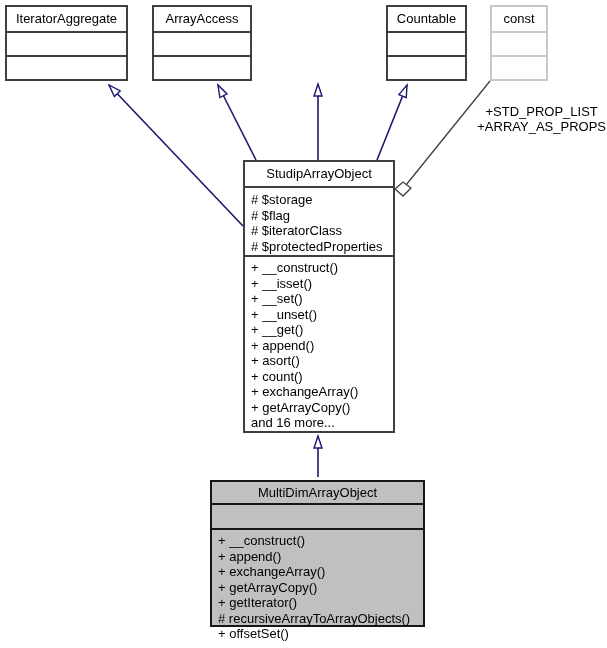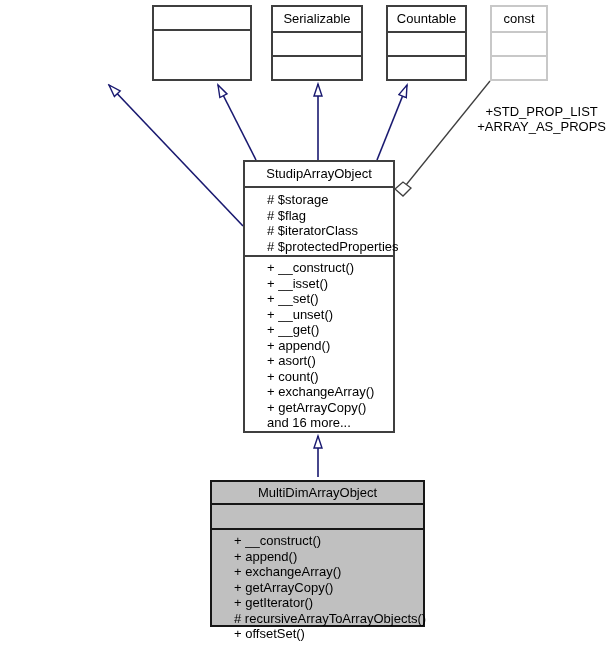--- a/index.html
+++ b/index.html
@@ -26,21 +26,21 @@
   }
   
   .iface{top:5px;height:76px;}
   .iface .sec{height:22px;border-bottom:2px solid #3f3f3f;}
   .iface .sec.last{border-bottom:none;}
   .muted{border-color:#c8c8c8;}
   .muted .title{border-bottom-color:#c8c8c8;}
   .muted .sec{border-bottom-color:#c8c8c8;}
   
   ul.members{
-    list-style:none;margin:0;padding:3px 2px 0 22px;
+    list-style:none;margin:0;padding:3px 2px 0 6px;
   }
   ul.members li{
     line-height:15.5px;white-space:nowrap;
   }
   
   .parent{left:243px;top:160px;width:152px;height:273px;}
   .parent .attrs{
     height:69px;border-bottom:2px solid #3f3f3f;box-sizing:border-box;
   }
   .parent .attrs ul.members{padding-top:4px;}
@@ -68,31 +68,32 @@
     </defs>
     <line x1="243" y1="226" x2="109" y2="85" stroke="#191970" stroke-width="1.6" marker-end="url(#tri)"></line>
     <line x1="256" y1="160" x2="218" y2="85" stroke="#191970" stroke-width="1.6" marker-end="url(#tri)"></line>
     <line x1="318" y1="160" x2="318" y2="84" stroke="#191970" stroke-width="1.6" marker-end="url(#tri)"></line>
     <line x1="377" y1="160" x2="407" y2="85" stroke="#191970" stroke-width="1.6" marker-end="url(#tri)"></line>
     <line x1="318" y1="477" x2="318" y2="436" stroke="#191970" stroke-width="1.6" marker-end="url(#tri)"></line>
     <line x1="490" y1="81" x2="406" y2="185" stroke="#3f3f3f" stroke-width="1.3"></line>
     <polygon points="395,189 403,182 411,188 403,196" fill="#ffffff" stroke="#3f3f3f" stroke-width="1.3"></polygon>
   </svg>
 
-
-  <div class="box iface" style="left:152px;width:100px">
+  <div class="box iface" style="left:5px;width:123px">
+    <div class="title">IteratorAggregate</div>
     <div class="sec"></div>
     <div class="sec last"></div>
   </div>
 
-  <div class="box iface" style="left:271px;width:92px">
-    <div class="title">Serializable</div>
+  <div class="box iface" style="left:152px;width:100px">
+    <div class="title">ArrayAccess</div>
     <div class="sec"></div>
     <div class="sec last"></div>
   </div>
+
 
   <div class="box iface" style="left:386px;width:81px">
     <div class="title">Countable</div>
     <div class="sec"></div>
     <div class="sec last"></div>
   </div>
 
   <div class="box iface muted" style="left:490px;width:58px">
     <div class="title">const</div>
     <div class="sec"></div>

